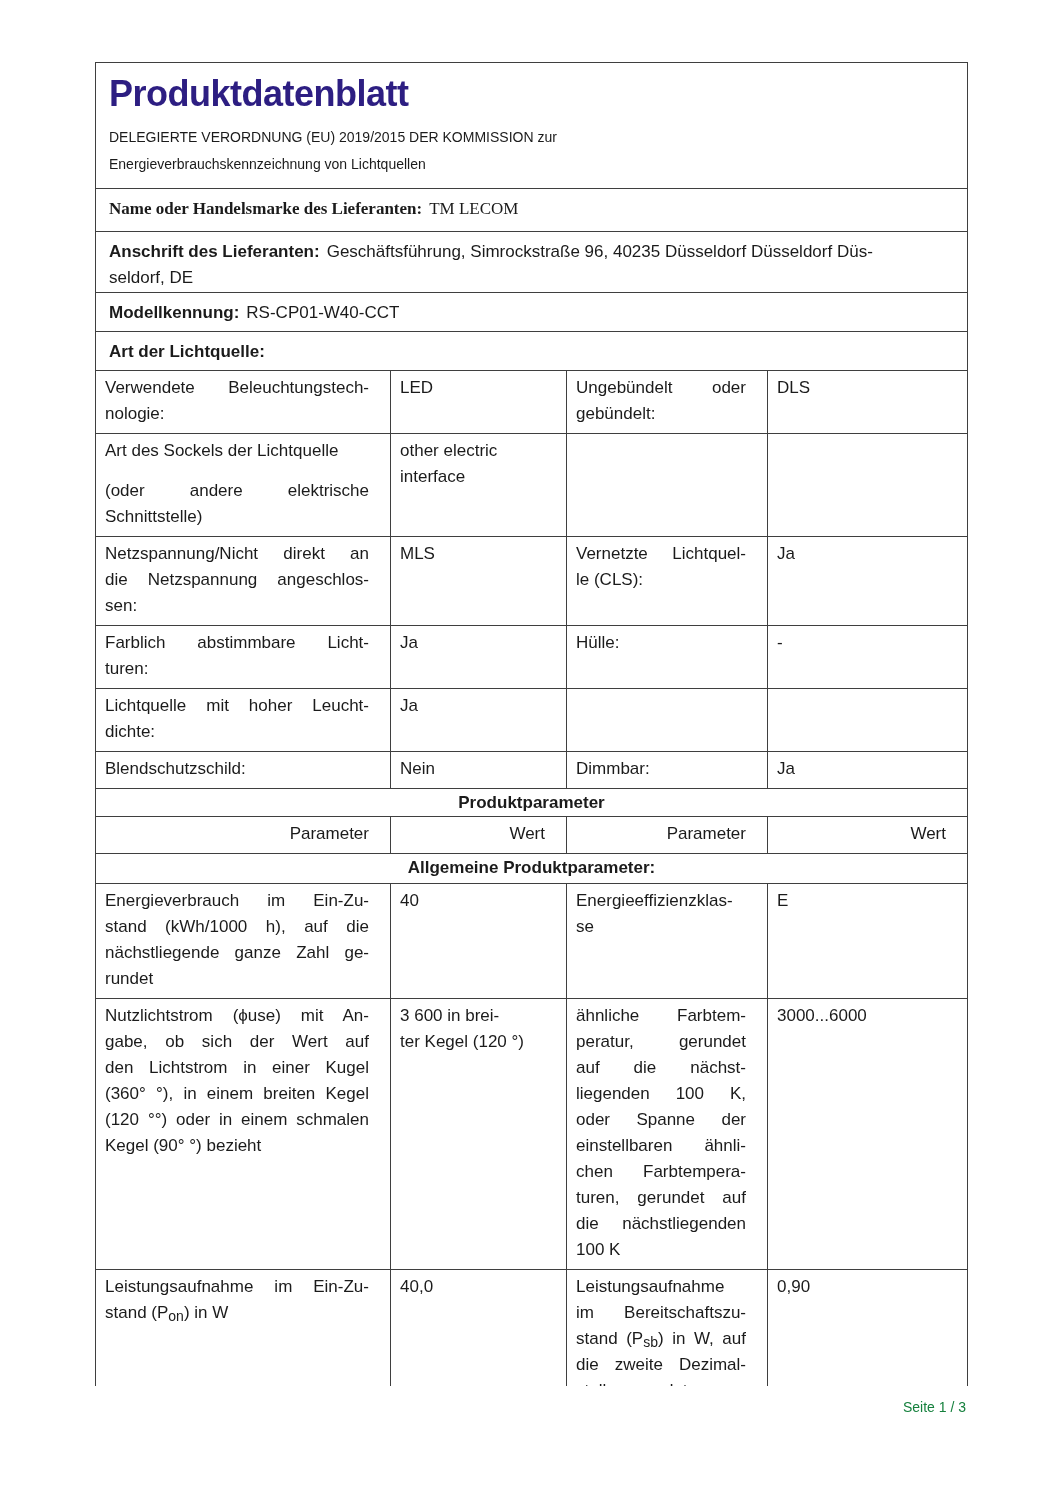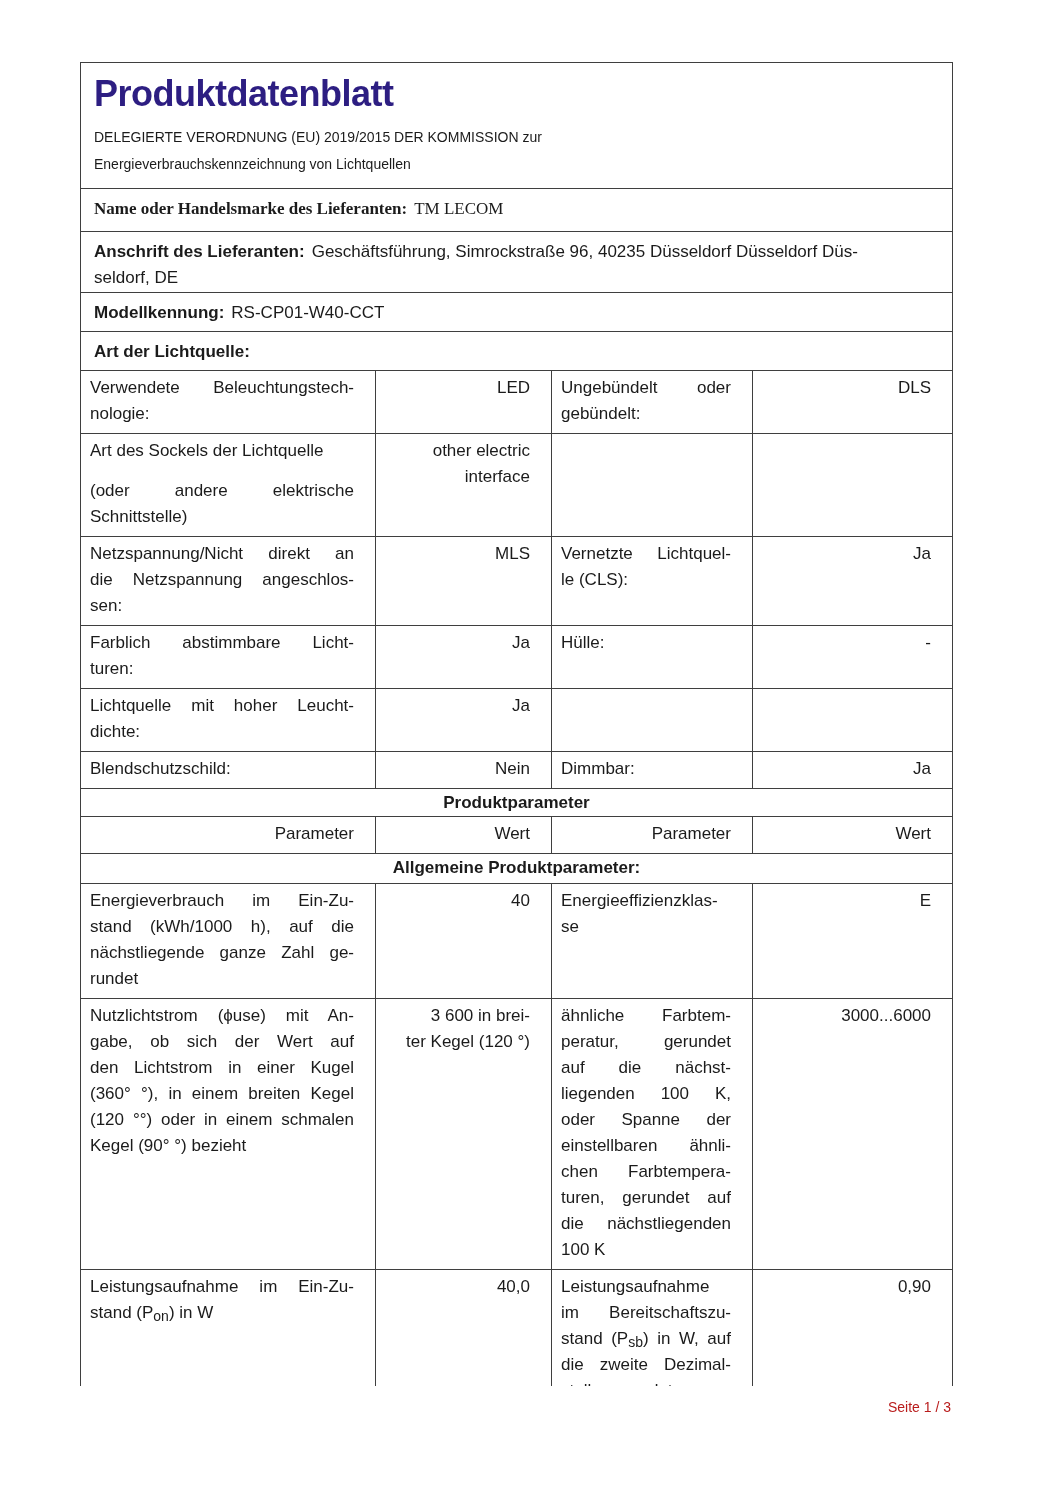--- a/index.html
+++ b/index.html
@@ -8,21 +8,21 @@
     --border-color:#3f3f3f;
   }
   *{box-sizing:border-box;margin:0;padding:0;}
   html,body{background:#fff;}
   body{
     width:1061px;height:1500px;position:relative;
     font-family:"Liberation Sans",sans-serif;
     color:var(--text-color);
     font-size:17px;line-height:26px;
   }
-  .sheet{position:absolute;left:80px;top:62px;width:873px;}
+  .sheet{position:absolute;left:95px;top:62px;width:873px;}
   .clip{
     height:1324px;overflow:hidden;
     border:1.5px solid var(--border-color);border-bottom:none;
   }
   
   .titlerow{min-height:126px;border-bottom:1.5px solid var(--border-color);padding:10px 13px 0 13px;}
   .doc-title{
     color:var(--title-color);font-size:36px;font-weight:bold;
     line-height:42px;letter-spacing:-0.5px;
   }
@@ -33,33 +33,33 @@
   .i0{min-height:43px;font-family:Liberation Serif, serif;}
   .i1{min-height:61px;}
   .i2{min-height:39px;}
   .i3{min-height:39px;}
   
   .trow{border-bottom:1.5px solid var(--border-color);}
   .trow:last-child{border-bottom:none;}
   .cols{display:grid;grid-template-columns:295px 176px 201px 1fr;}
   .cell{border-right:1.5px solid var(--border-color);padding:4px 21px 6px 9px;}
   .cell:last-child{border-right:none;}
-  .ctr{text-align:right;}
+  .ctr{text-align:left;}
   .hdr{text-align:right;}
   .line{min-height:26px;}
   .line.j{text-align:justify;text-align-last:justify;}
   .line.gap{min-height:14px;}
   sub{font-size:14px;line-height:0;vertical-align:-3px;}
   .spanrow .spancell{
     text-align:center;font-weight:bold;padding:1px 9px 0 9px;
   }
   
   .footer{
     margin-top:13px;text-align:right;font-size:14px;line-height:16px;
-    padding-right:2px;color:#b91c1c;
+    padding-right:2px;color:#15803d;
   }
 </style>
 </head>
 <body>
 
 <div class="sheet">
   <div class="clip">
 
     <div class="titlerow">
       <div class="doc-title">Produktdatenblatt</div>

